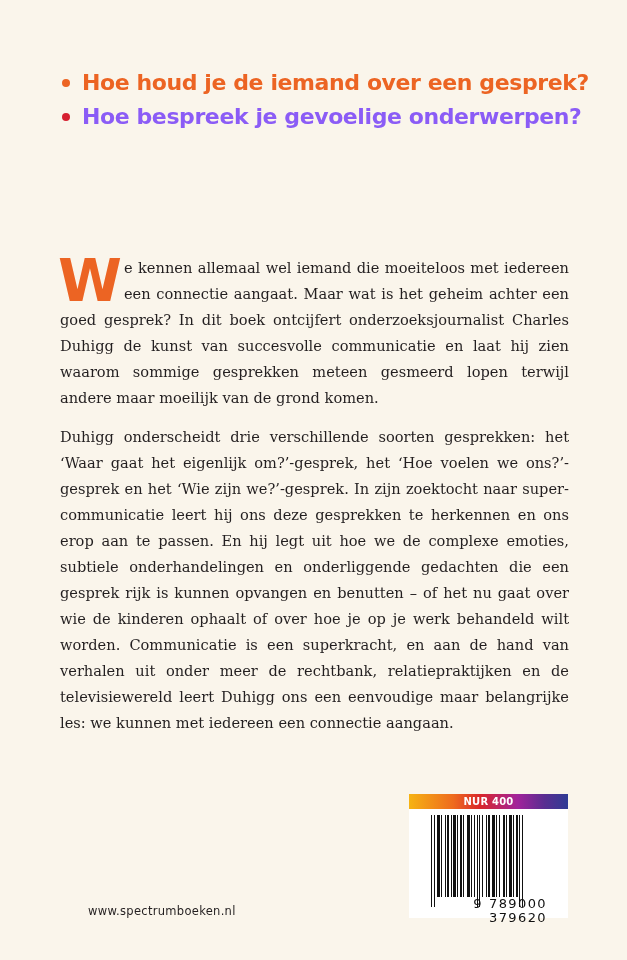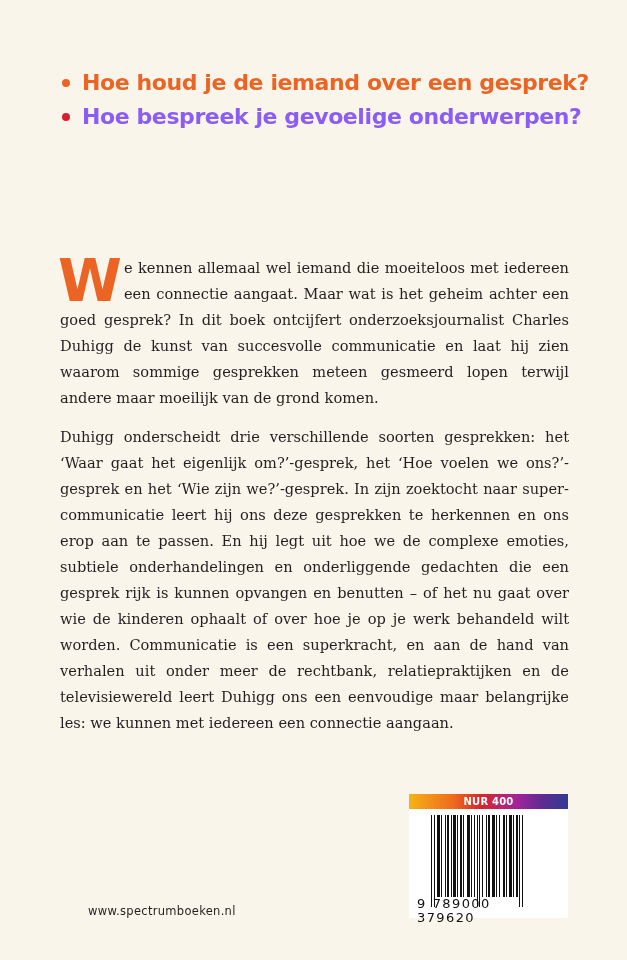--- a/index.html
+++ b/index.html
@@ -105,20 +105,21 @@
       position: absolute;
       left: 8px;
       top: 103px;
       width: 130px;
       font-family: "DejaVu Sans", sans-serif;
       font-size: 13px;
       line-height: 14px;
       color: #111111;
       letter-spacing: 1.4px;
       background: transparent;
+      text-align: right;
     }
     .isbn-digits .first { margin-right: 6px; }
     .website {
       position: absolute;
       left: 60px;
       top: 904px;
       font-family: "DejaVu Sans", sans-serif;
       font-size: 11.5px;
       color: #231f20;
       letter-spacing: 0.3px;

